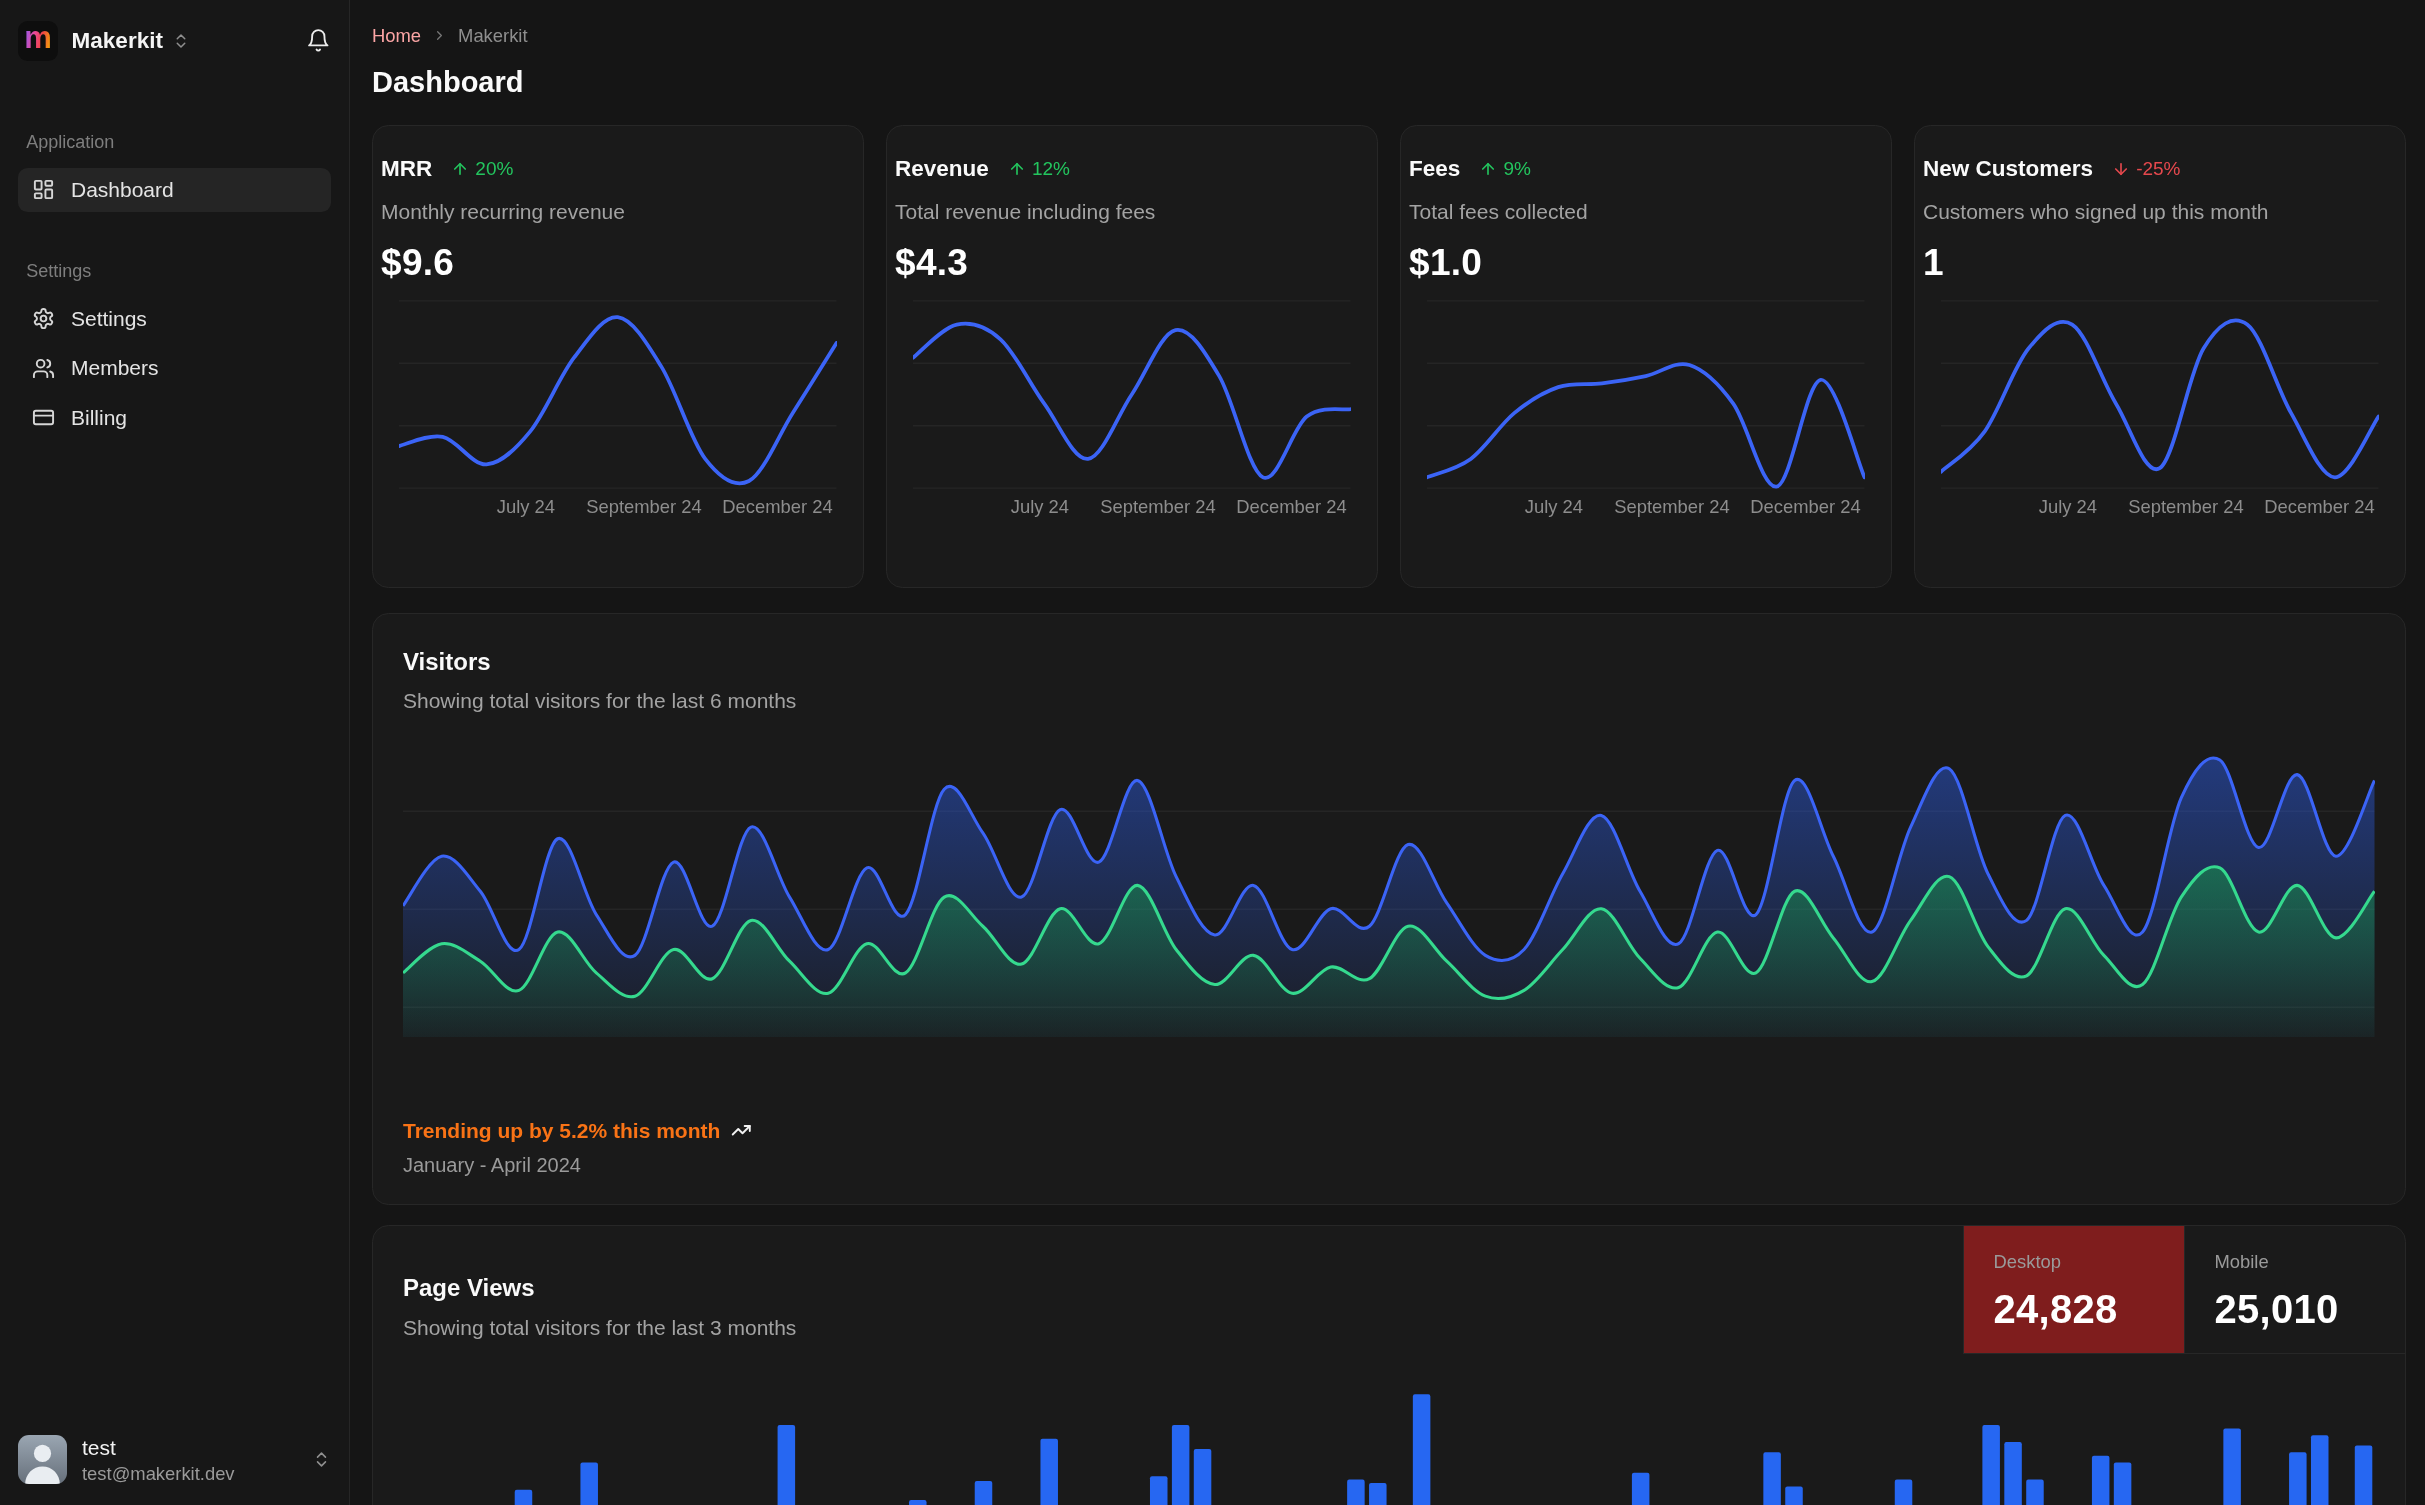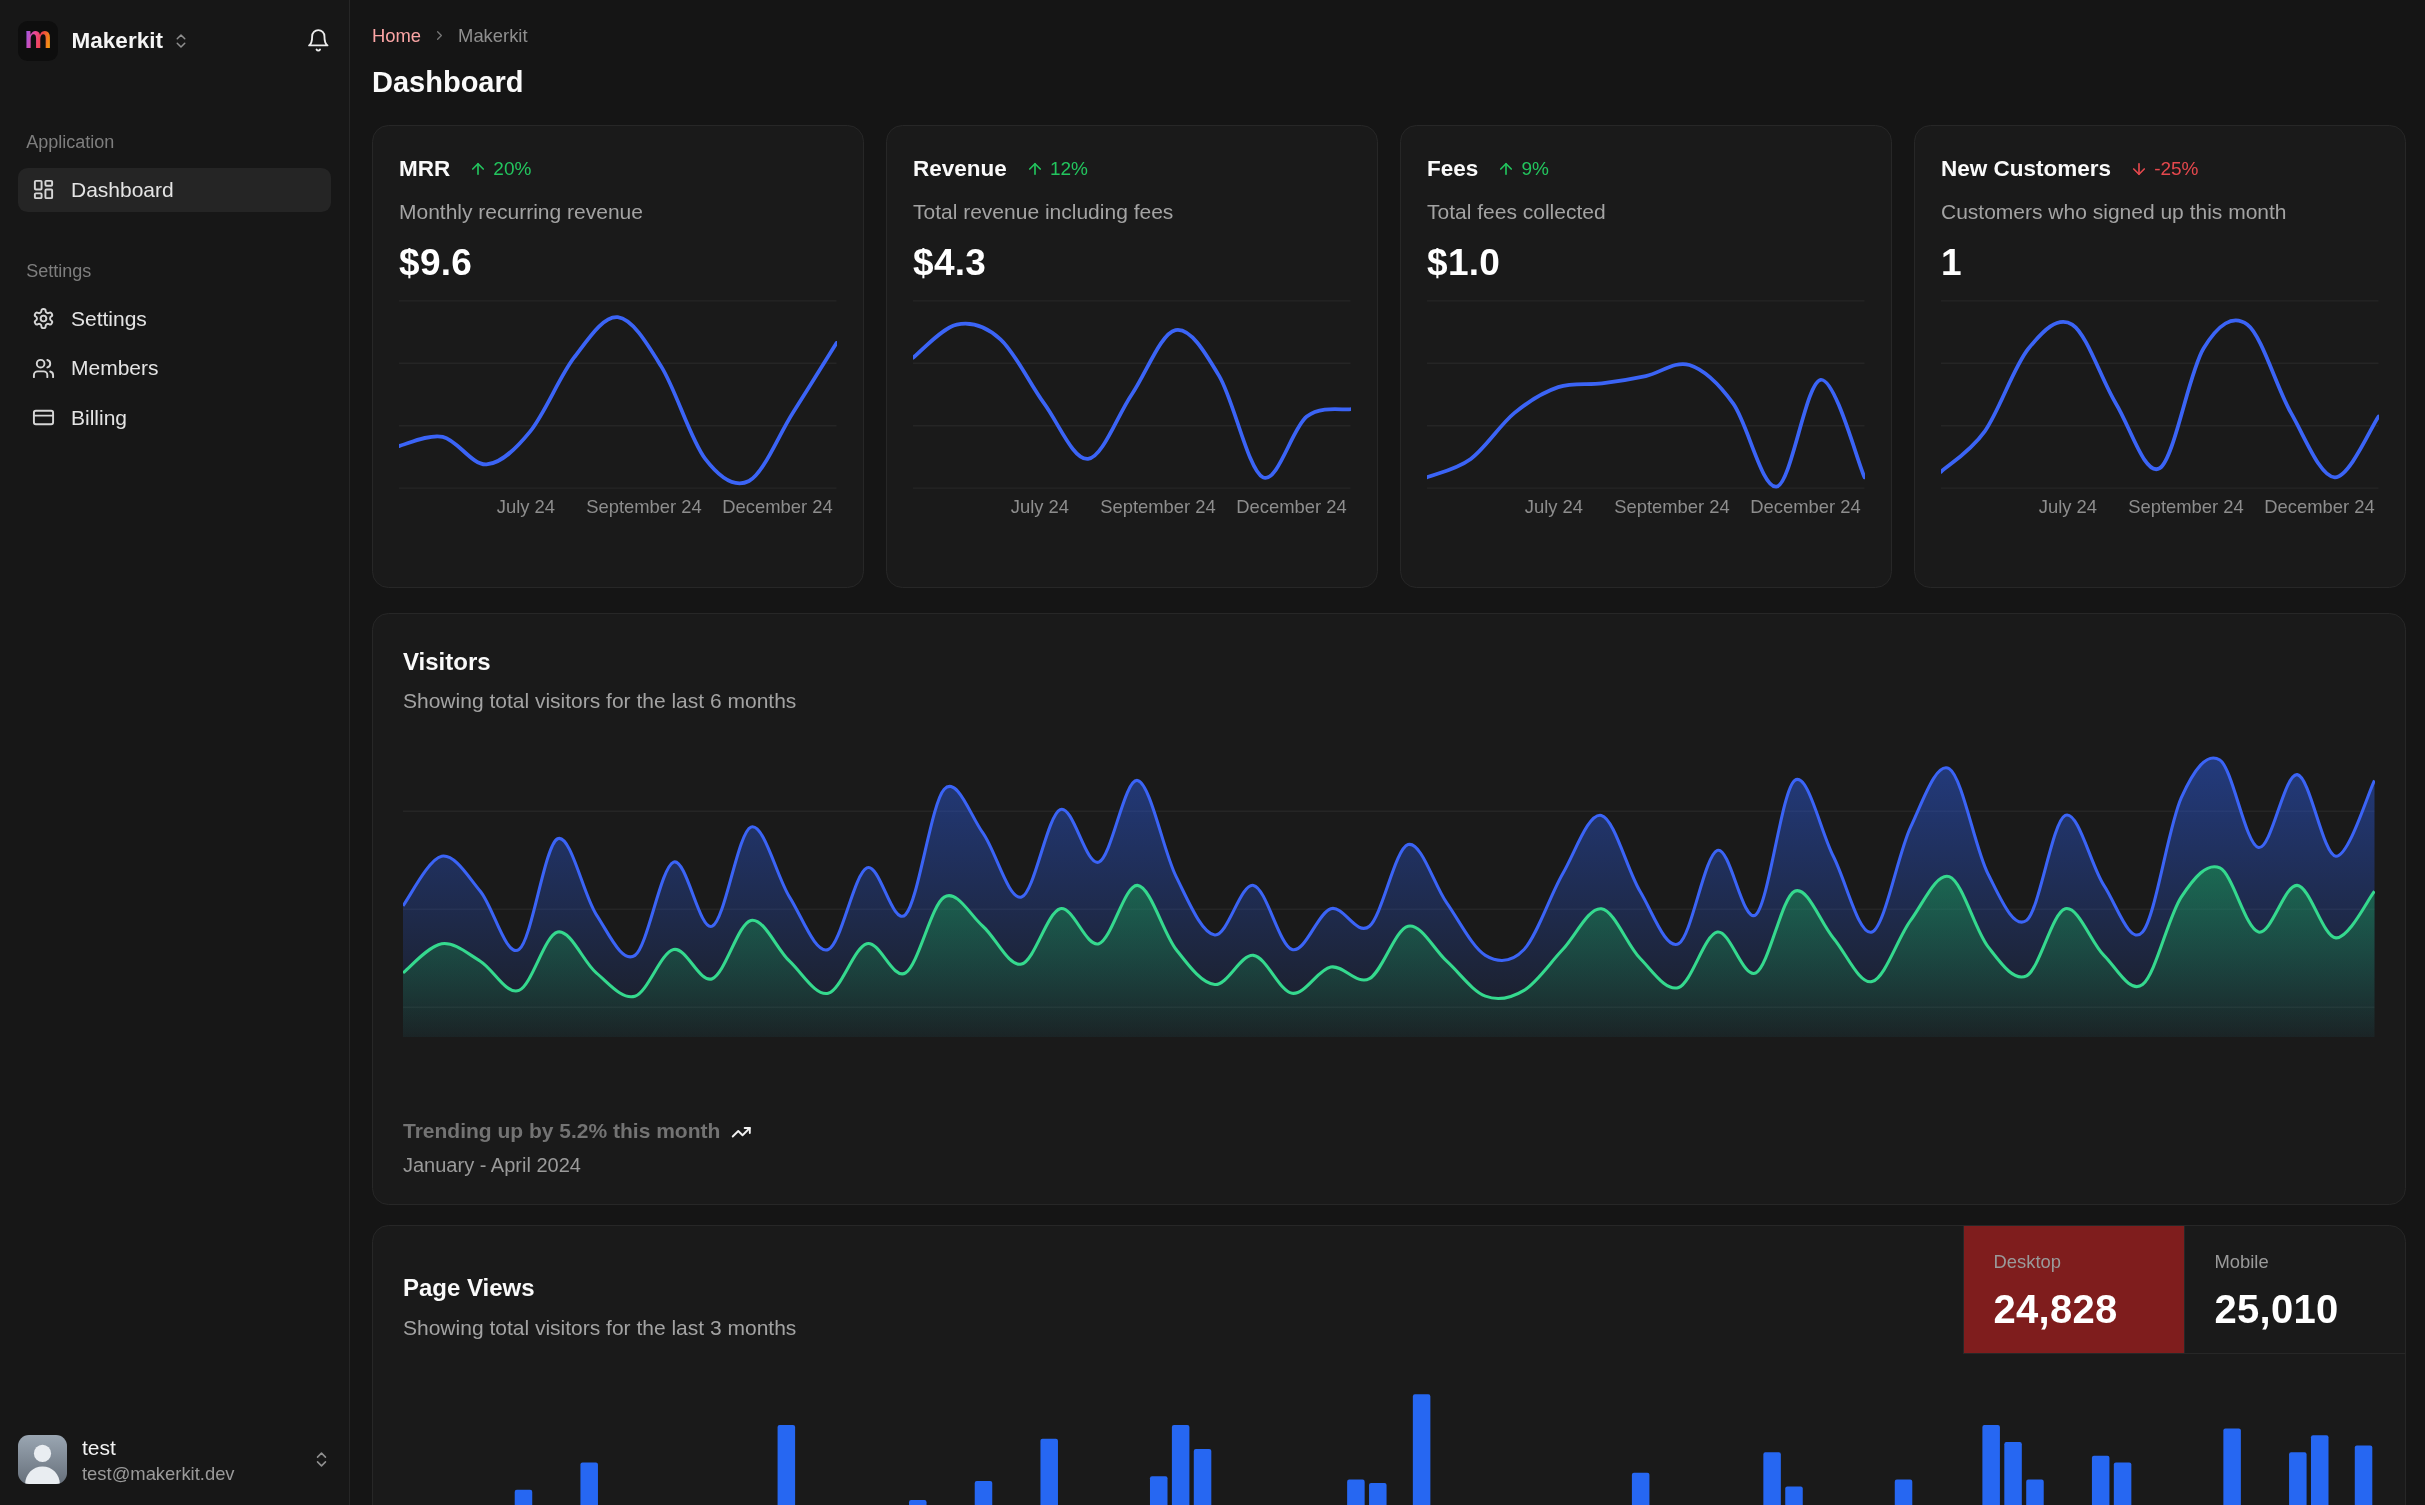--- a/index.html
+++ b/index.html
@@ -37,41 +37,41 @@
   
   .main{position:absolute;left:350px;top:0;right:0;bottom:0;box-sizing:border-box;padding:24.6px 20.5px 0 22px;}
   .breadcrumb{display:flex;align-items:center;gap:11px;font-size:18.4px;}
   .crumb-home{color:#fca5a5;cursor:pointer;}
   .crumb-sep{stroke:#777;fill:none;stroke-width:2;stroke-linecap:round;stroke-linejoin:round;}
   .crumb-cur{color:#8f8f8f;}
   .page-title{font-size:29px;font-weight:700;color:#fafafa;margin-top:19px;}
   
   .cards{display:flex;gap:22.5px;margin-top:26px;}
   .stat-card{flex:1;height:463px;background:#1a1a1a;border:0.7px solid #272727;border-radius:16.4px;
-    box-sizing:border-box;padding:30px 26px;position:relative;}
+    box-sizing:border-box;padding:30px 8px;position:relative;}
   .stat-head{display:flex;align-items:center;gap:19px;}
   .stat-title{font-size:22.5px;font-weight:700;color:#fafafa;}
   .trend{display:flex;align-items:center;gap:6.1px;font-size:19px;font-weight:500;}
   .trend svg{fill:none;stroke-width:2.2;stroke-linecap:round;stroke-linejoin:round;}
   .trend-up{color:#23c55e;} .trend-up svg{stroke:#23c55e;}
   .trend-down{color:#e5484d;} .trend-down svg{stroke:#e5484d;}
   .stat-desc{font-size:21px;color:#a3a3a3;margin-top:18px;}
   .stat-value{font-size:37px;font-weight:700;color:#fff;margin-top:18px;letter-spacing:0.3px;}
   .spark{position:absolute;left:26px;right:26px;top:171px;height:195px;}
   .spark-labels{position:absolute;left:26px;right:26px;top:370px;height:23px;font-size:18.4px;color:#8d8d8d;}
   .spark-labels span{position:absolute;transform:translateX(-50%);white-space:nowrap;}
   .xl1{left:29%;} .xl2{left:56%;} .xl3{left:86.5%;}
   
   .visitors-card{margin-top:25px;height:592px;background:#1a1a1a;border:0.7px solid #272727;border-radius:16.4px;
     box-sizing:border-box;position:relative;padding:34px 30px;}
   .card-title{font-size:24px;font-weight:700;color:#fafafa;}
   .card-sub{font-size:21px;color:#a3a3a3;margin-top:13.6px;}
   .area-chart{position:absolute;left:30px;right:30px;top:126px;height:297px;}
-  .vis-foot-bold{position:absolute;left:30px;top:505px;display:flex;align-items:flex-end;gap:11px;
-    font-size:21px;font-weight:700;color:#737373;}
+  .vis-foot-bold{position:absolute;left:30px;top:505px;display:flex;align-items:center;gap:11px;
+    font-size:21px;font-weight:700;color:#f97316;}
   .vis-foot-bold svg{stroke:#f2f2f2;fill:none;stroke-width:2.2;stroke-linecap:round;stroke-linejoin:round;}
   .vis-foot-sub{position:absolute;left:30px;top:540px;font-size:20px;color:#9a9a9a;}
   
   .pv-card{margin-top:20.5px;height:386px;background:#1a1a1a;border:0.7px solid #272727;border-radius:16.4px;
     box-sizing:border-box;position:relative;overflow:hidden;}
   .pv-head-left{position:absolute;left:30px;top:48px;}
   .pv-toggle{position:absolute;right:0;top:0;height:128px;display:flex;}
   .pv-box{width:221px;height:128px;box-sizing:border-box;border-left:0.7px solid #272727;border-bottom:0.7px solid #272727;
     padding:24.6px 0 0 30px;cursor:pointer;}
   .pv-box.active{background:#7f1d1d;}

